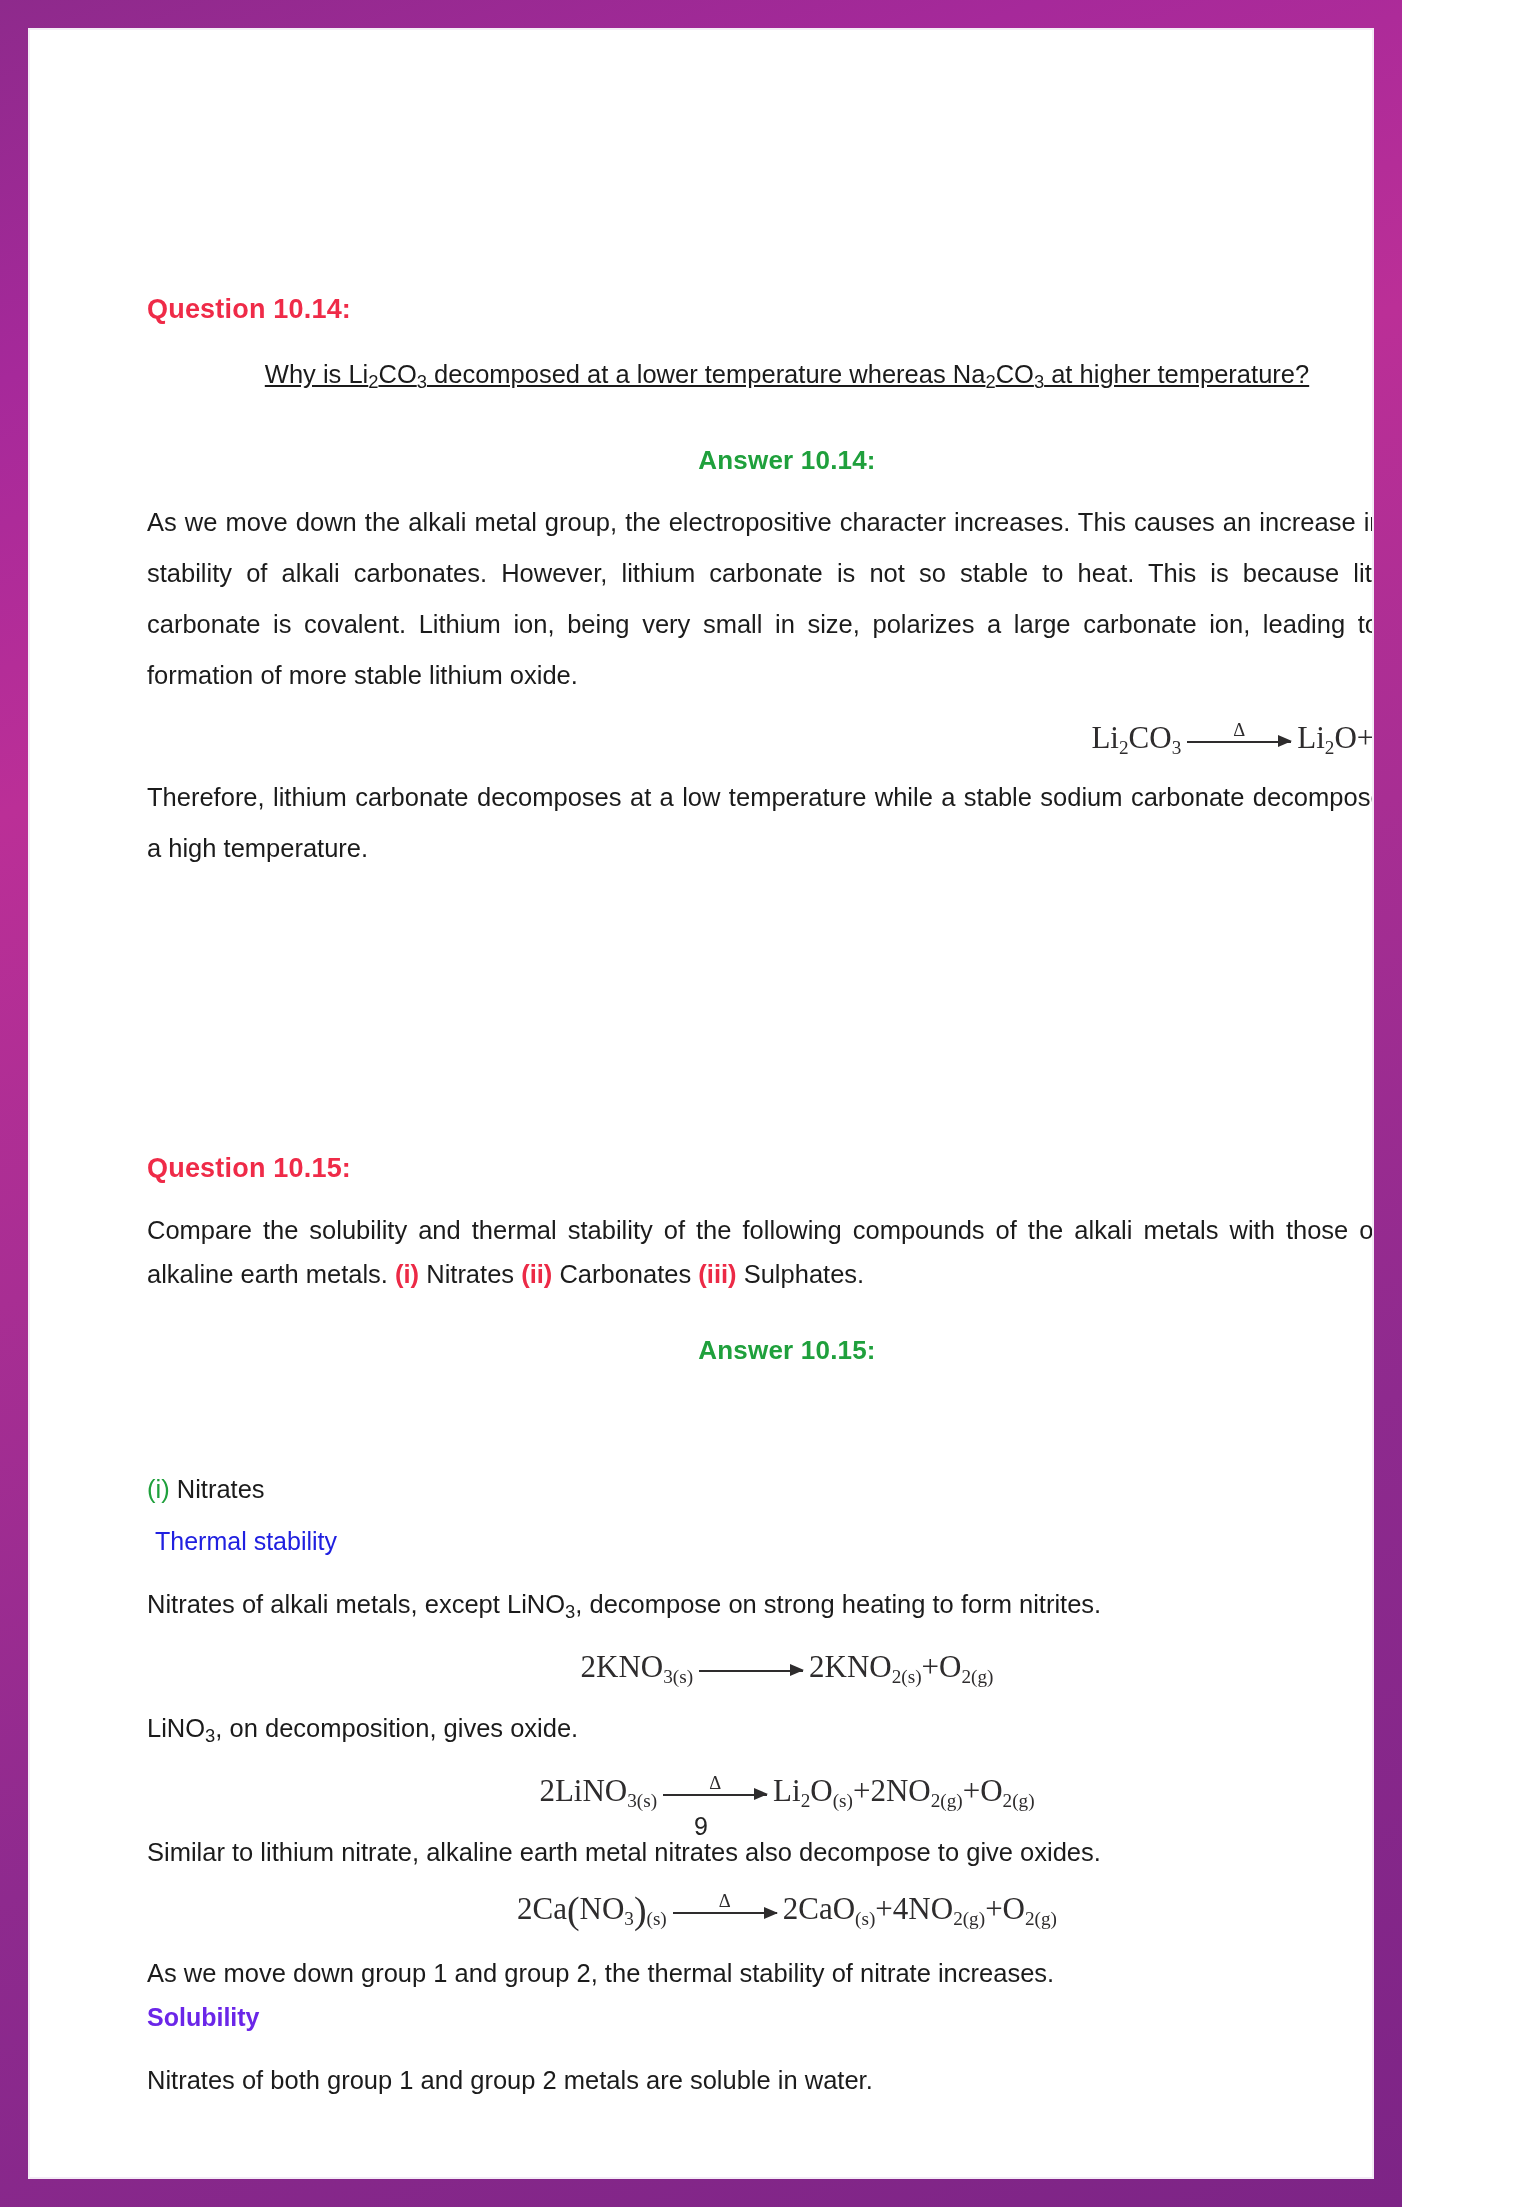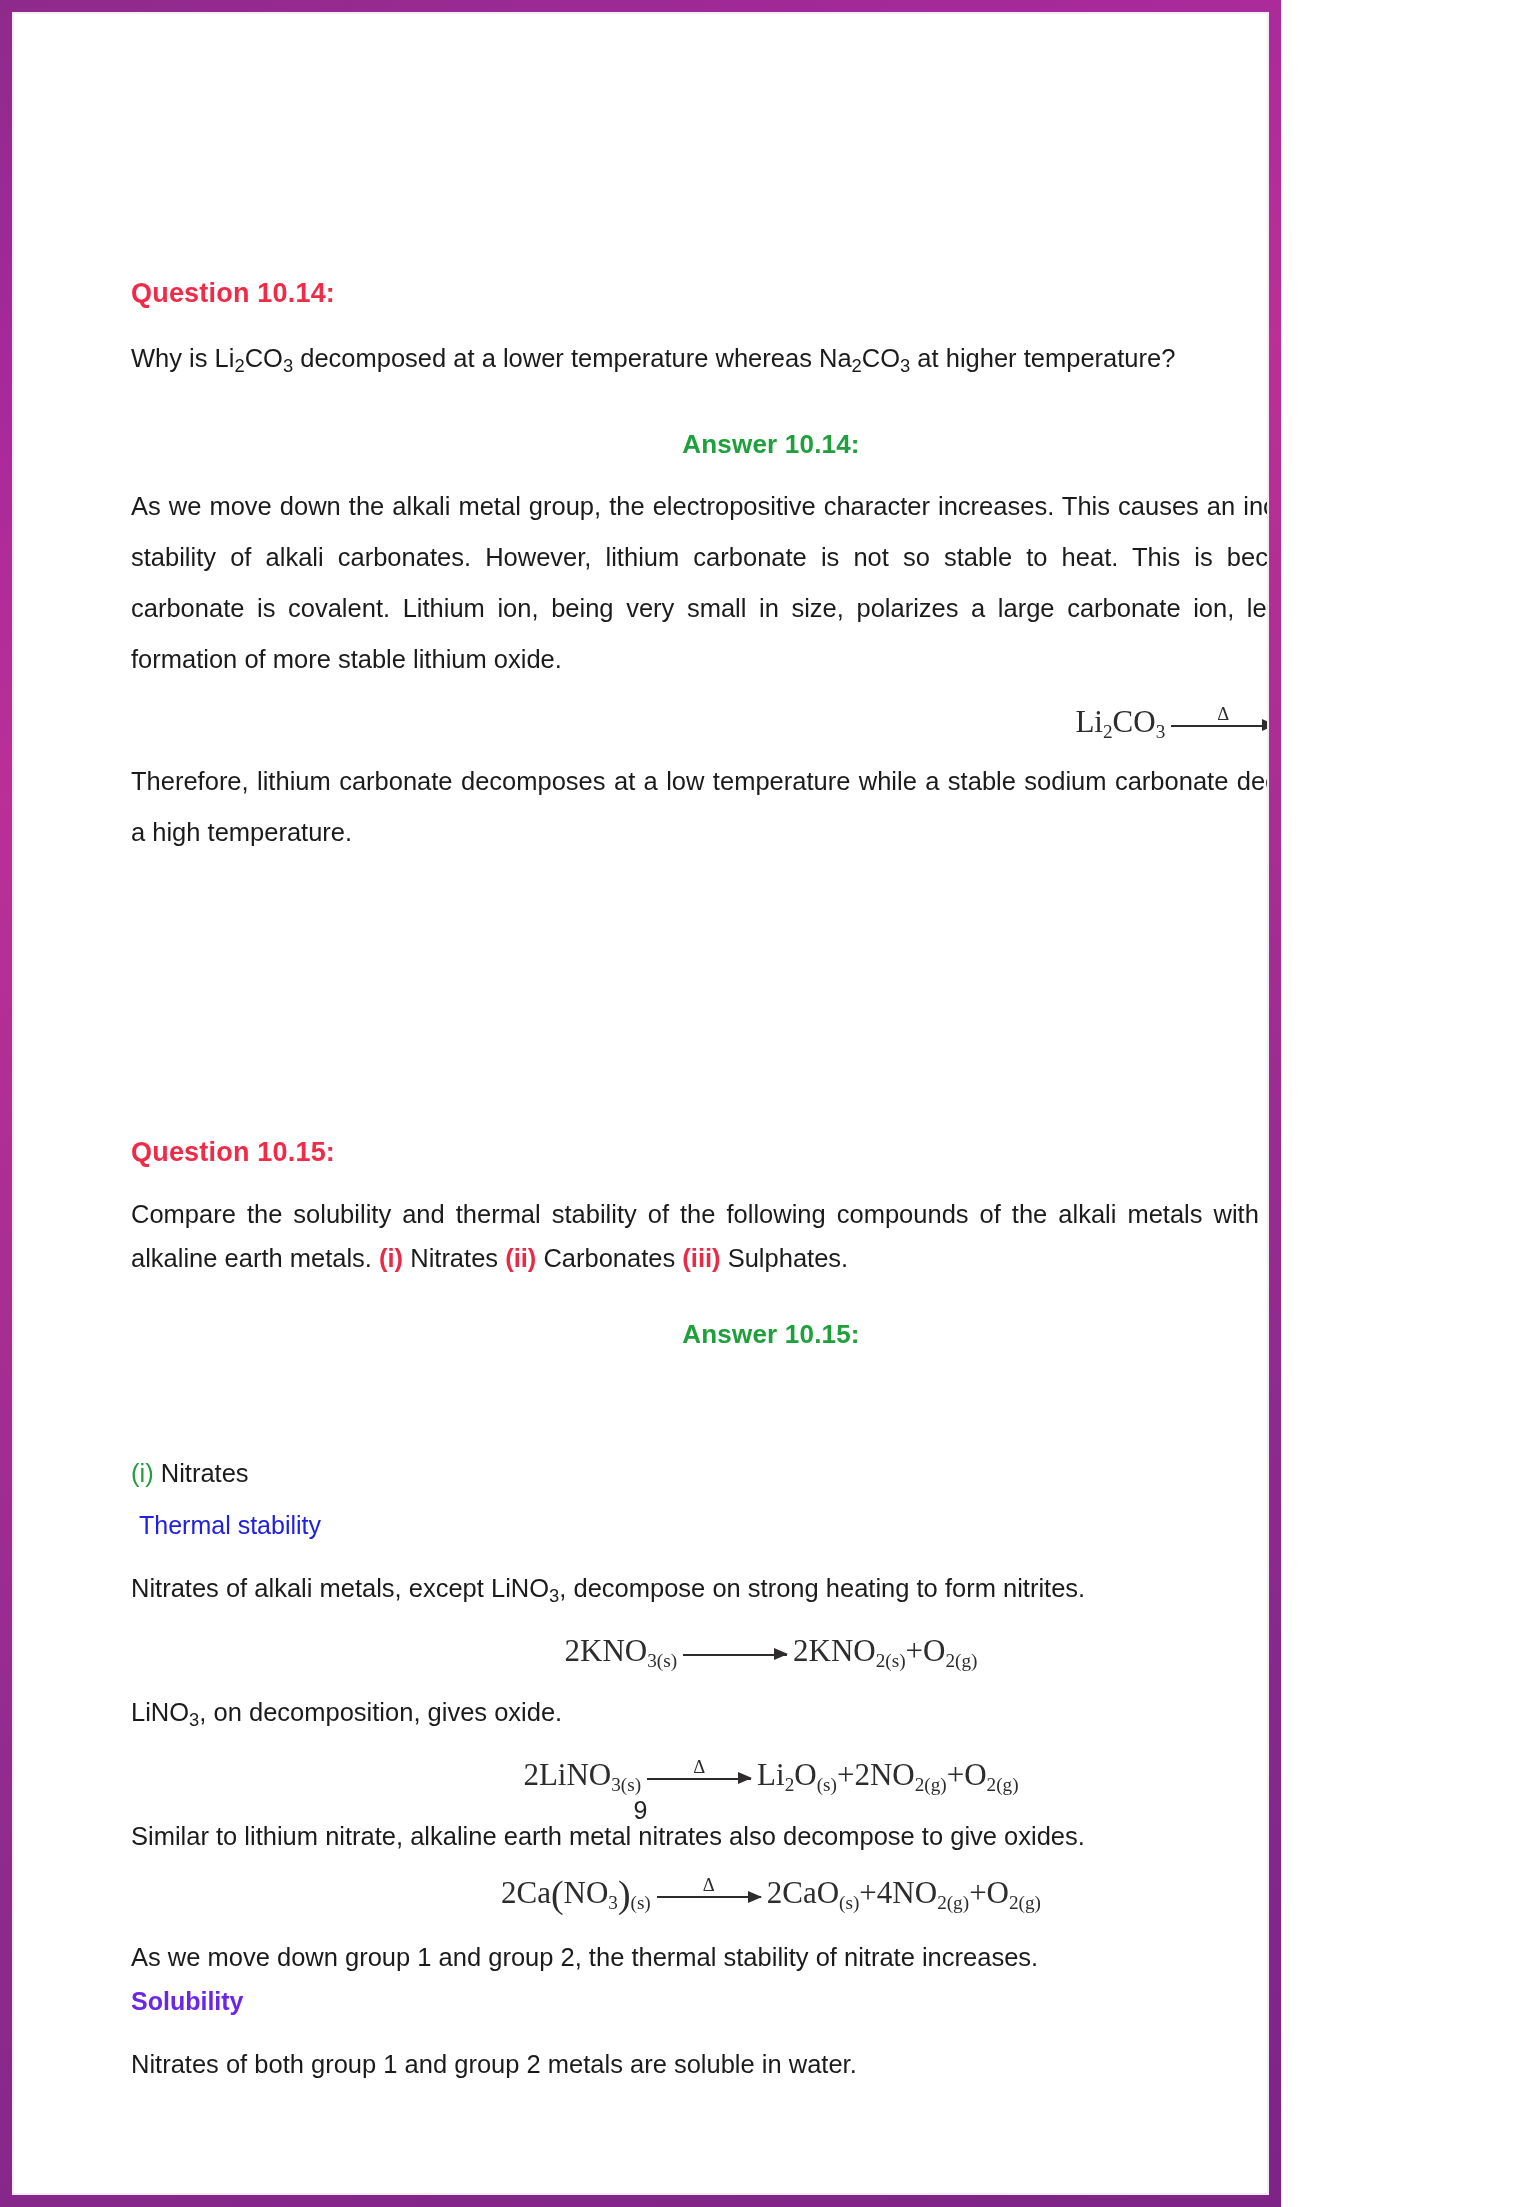--- a/index.html
+++ b/index.html
@@ -7,24 +7,24 @@
     margin: 0;
     padding: 0;
     background: #ffffff;
   }
   body {
     font-family: "Liberation Sans", sans-serif;
   }
 
   .page {
     position: relative;
-    width: 1281px;
+    width: 1402px;
     height: 2207px;
     background: linear-gradient(160deg, #8e2a8c 0%, #a6299a 14%, #bb2f97 30%, #a82e93 48%, #8e2a8e 70%, #7d2486 100%);
-    padding: 12px;
+    padding: 28px;
     overflow: hidden;
   }
 
   .page-inner {
     position: relative;
     width: 100%;
     height: 100%;
     background: #ffffff;
     border: 2px solid #f4ecf6;
     overflow: hidden;
@@ -58,21 +58,21 @@
 
   
   .para {
     color: #1b1b1b;
     font-size: 25.5px;
     line-height: 51px;
     margin: 0;
     text-align: justify;
     text-justify: inter-word;
   }
-  .para.nojust { text-align: left; }
+  .para.nojust { text-align: center; text-decoration: underline; }
   .para.tight { line-height: 44px; margin-top: 19px; }
 
   .sub { font-size: 0.72em; vertical-align: -0.25em; }
 
   .mark-red { color: #ec2a46; font-weight: bold; }
   .mark-green { color: #1fa03c; }
 
   .sec-blue {
     color: #2020e0;
     font-weight: normal;

